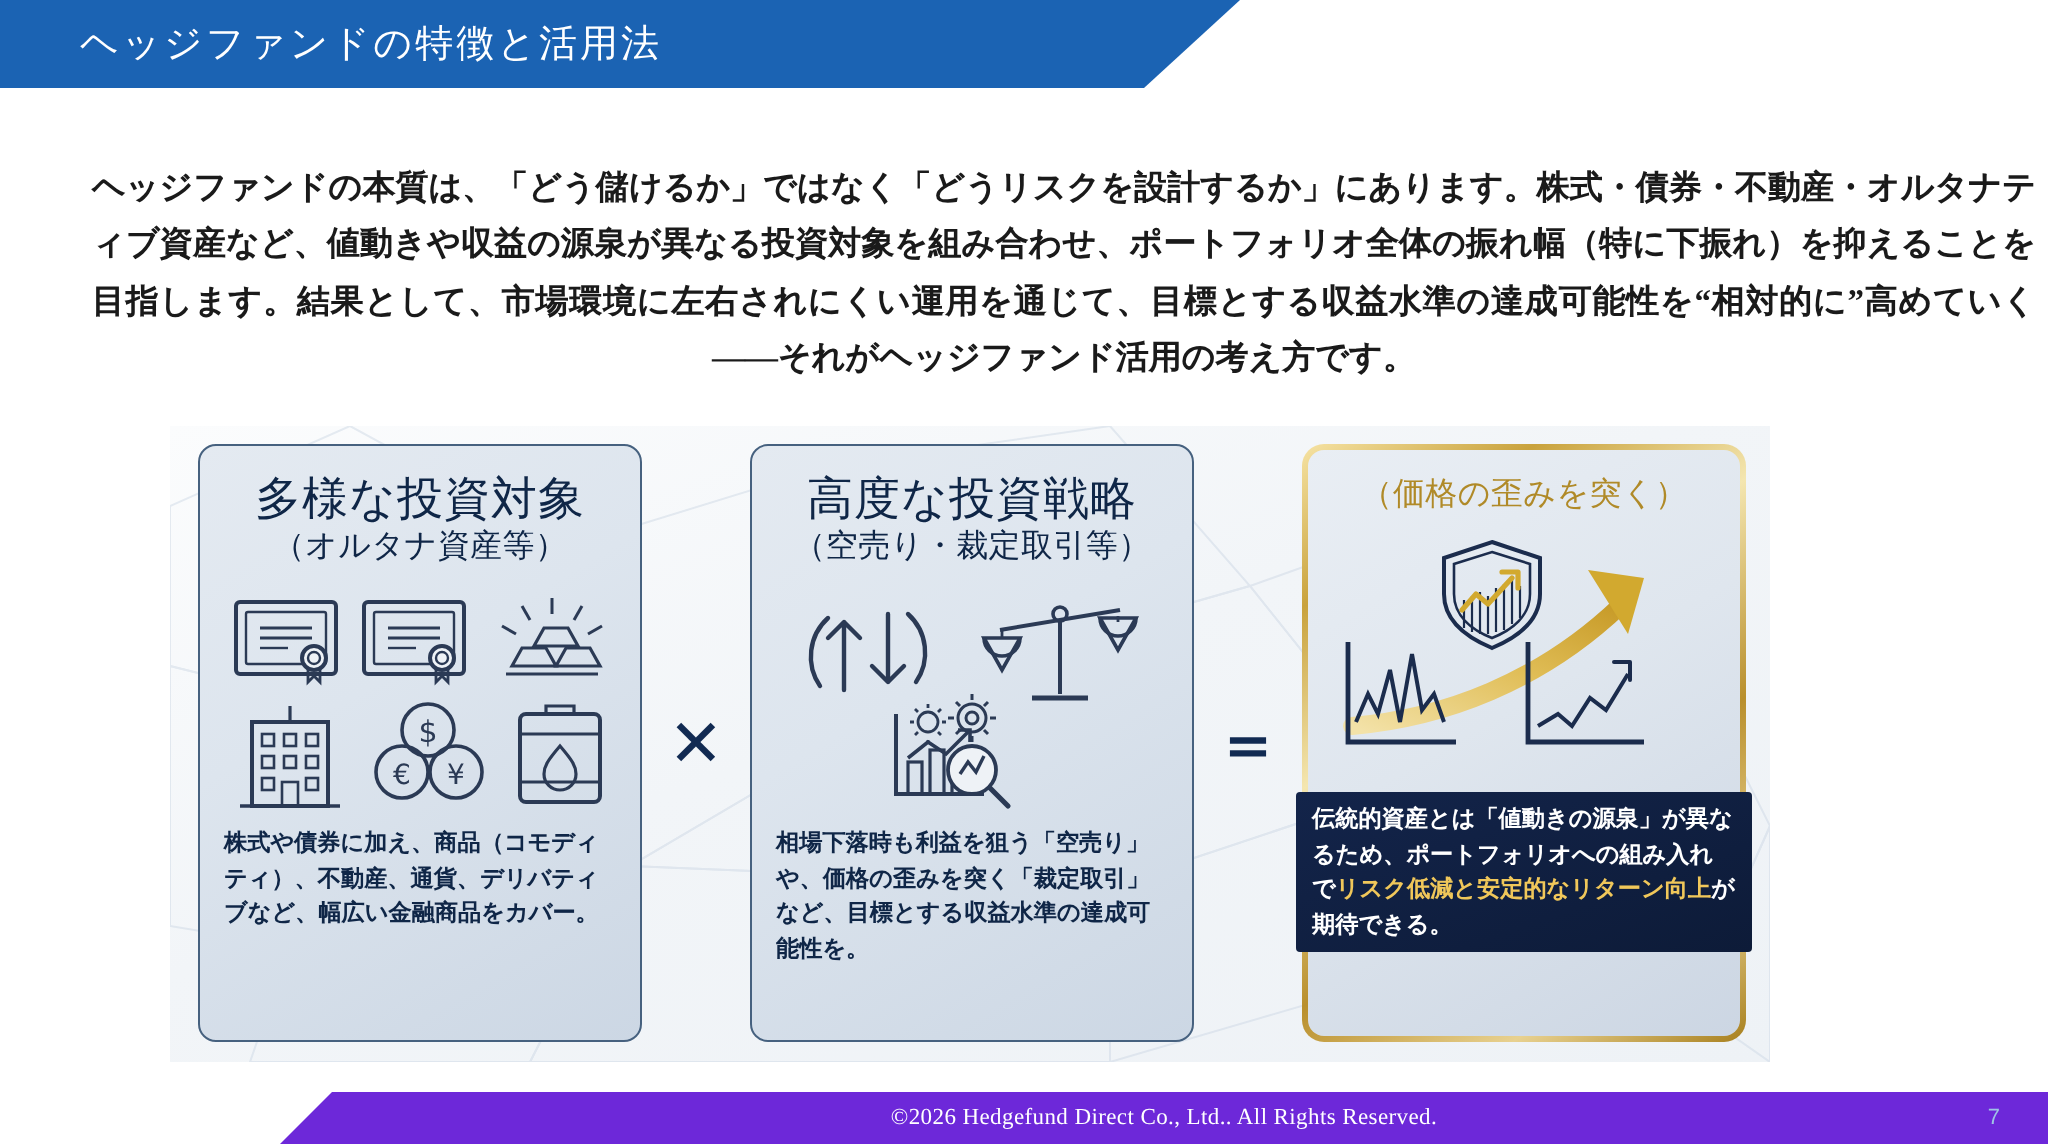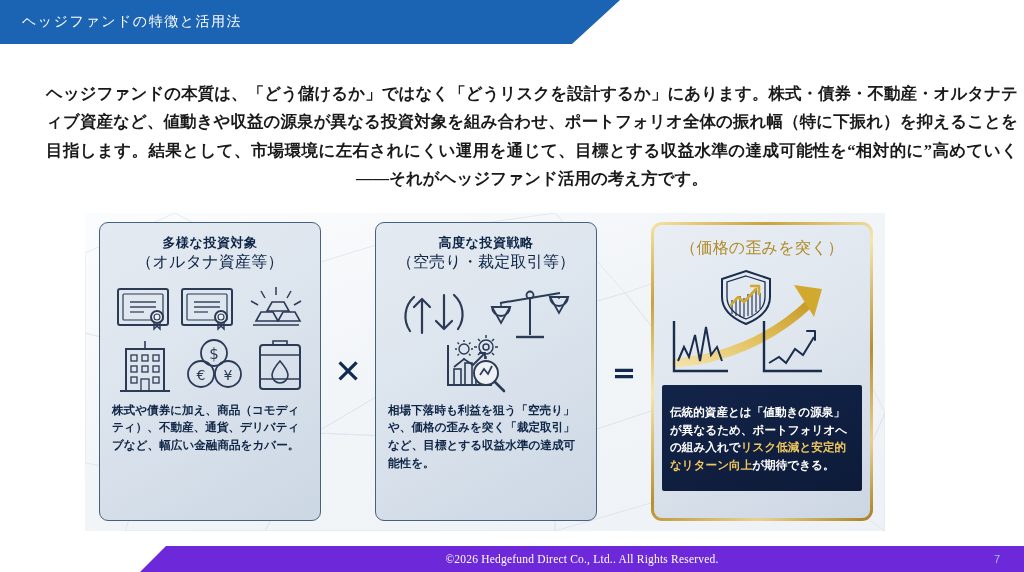--- a/index.html
+++ b/index.html
@@ -12,22 +12,22 @@
   .slide { position: relative; width: 1024px; height: 572px; background: #ffffff; }
 
   
   .header {
     position: absolute; left: 0; top: 0; width: 620px; height: 44px;
     background: #1b63b3;
     clip-path: polygon(0 0, 620px 0, 572px 44px, 0 44px);
     display: flex; align-items: center;
   }
   .header-title {
-    color: #ffffff; font-size: 14px; font-weight: 400;
-    letter-spacing: 1.5px; padding-left: 22px;
+    color: #ffffff; font-size: 19px; font-weight: 400;
+    letter-spacing: 1.5px; padding-left: 40px;
     white-space: nowrap;
   }
 
   
   .lead {
     position: absolute; left: 26px; top: 80px; width: 972px;
     font-family: "Liberation Serif", serif;
     font-size: 16.5px; line-height: 1.72;
     color: #1a1a1a; text-align: justify; text-align-last: center;
     font-weight: 700;
@@ -74,40 +74,40 @@
   .gold-inner {
     position: absolute; inset: 0; border-radius: 8px;
     background: linear-gradient(150deg, #e9eef4 0%, #dfe6ee 45%, #ccd6e3 100%);
     z-index: 1;
   }
   .panel-gold > .pc { position: relative; z-index: 2; }
 
   .pc { width: 100%; display: flex; flex-direction: column; align-items: center; }
 
   .p-title {
-    font-size: 13px; font-weight: 700; color: #0f2647;
+    font-size: 23px; font-weight: 400; color: #0f2647;
     letter-spacing: .5px; line-height: 1.22; text-align: center;
   }
   .p-sub {
     font-size: 16px; font-weight: 400; color: #0f2647;
     letter-spacing: .2px; line-height: 1.25; text-align: center; margin-top: 1px;
   }
   .p-sub-gold { color: #b08a28; }
 
   .icons { margin-top: 9px; height: 112px; display: flex; align-items: center; justify-content: center; }
 
   .p-body {
     margin-top: 8px; width: 196px;
     font-size: 11.6px; line-height: 1.52; font-weight: 700;
     color: #0f2647; text-align: left;
   }
   .p-body-dark {
     background: linear-gradient(160deg,#13244a 0%,#0d1b38 100%);
-    color: #ffffff; padding: 18px 8px; border-radius: 2px;
-    width: 200px; margin-top: 6px;
+    color: #ffffff; padding: 5px 8px; border-radius: 2px;
+    width: 228px; margin-top: 17px;
   }
   .hl { color: #f0c75a; }
 
   
   .op {
     display: flex; align-items: center; justify-content: center;
     width: 44px; color: #112a52; font-size: 33px; font-weight: 700;
     font-family: "DejaVu Sans", sans-serif; line-height: 1;
   }
 

